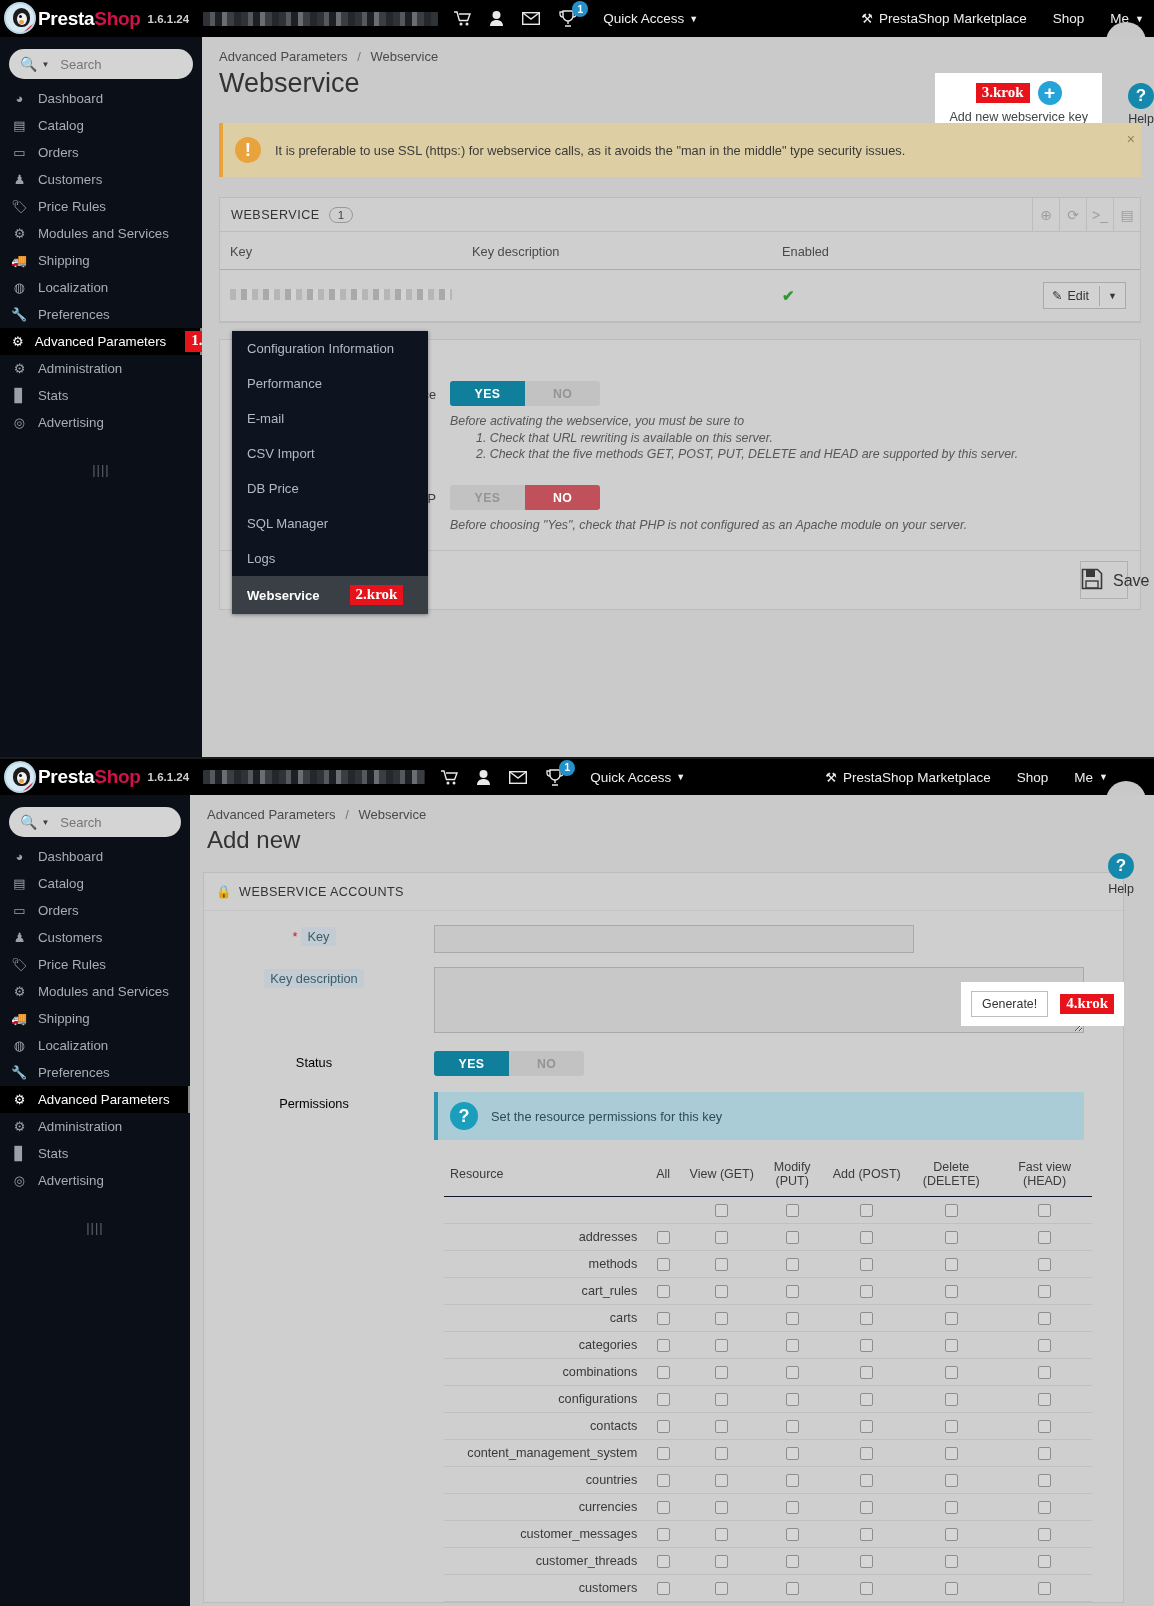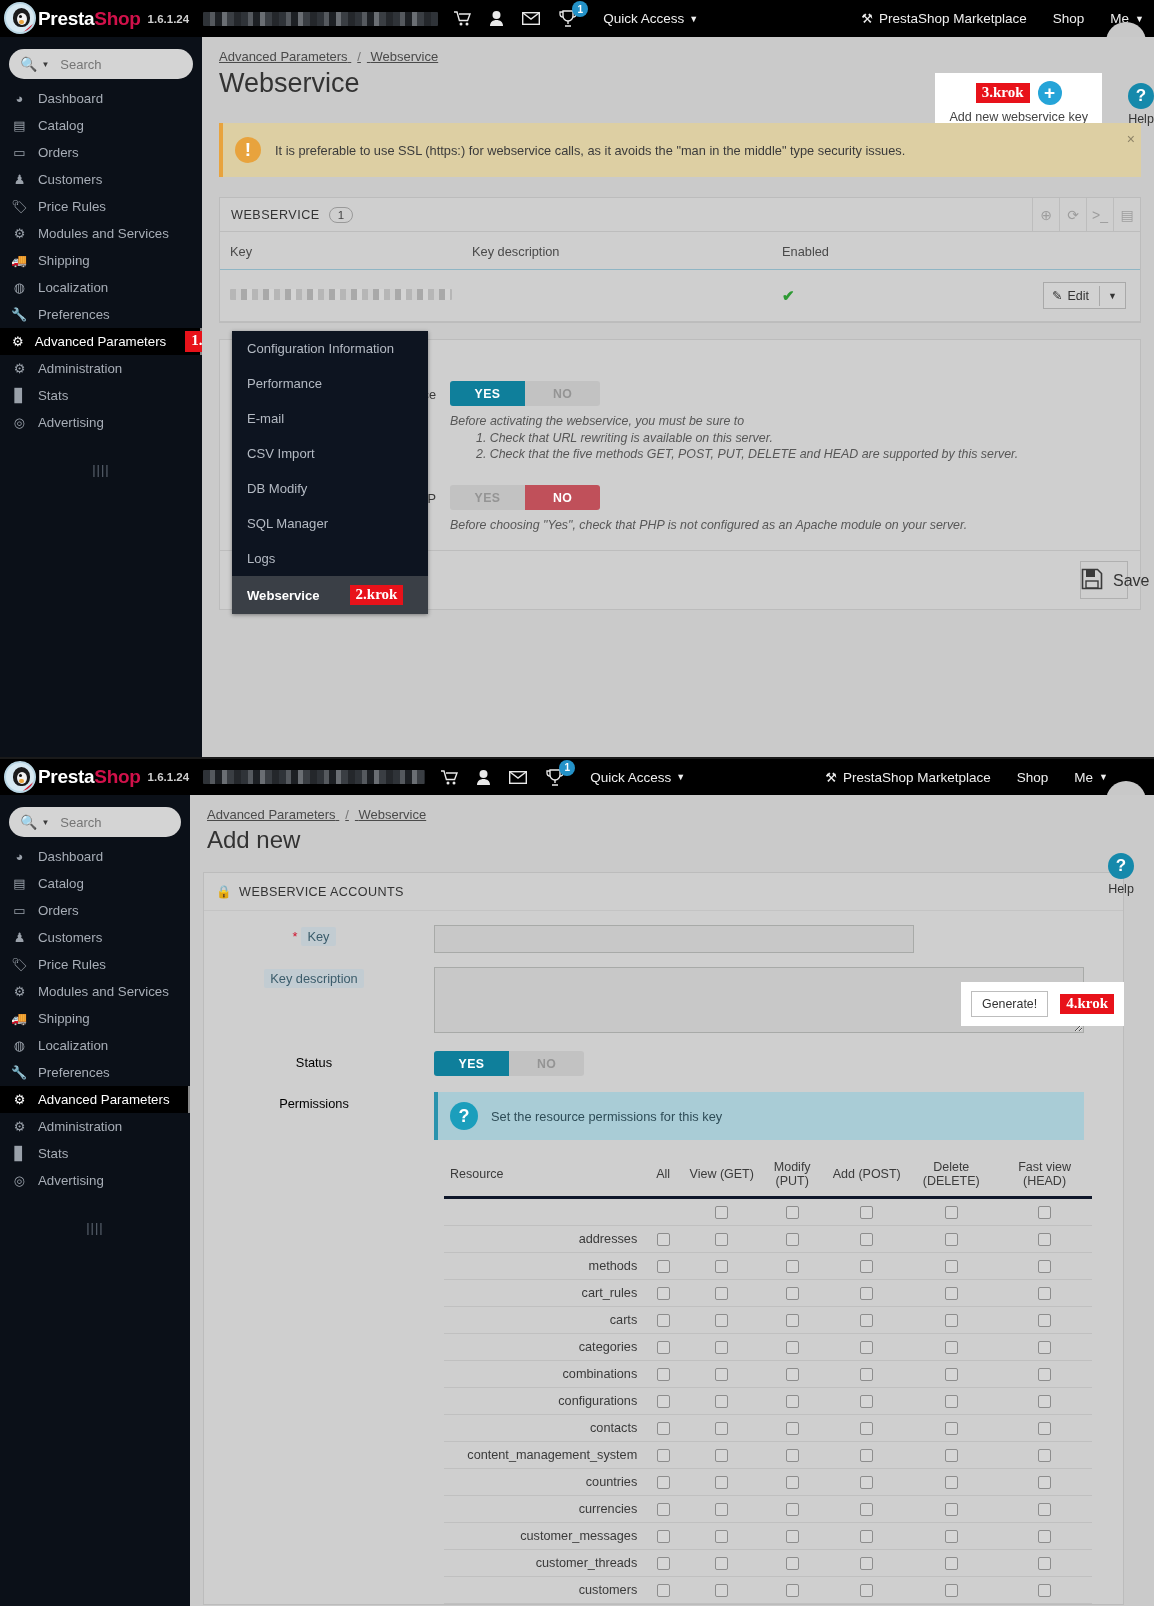--- a/index.html
+++ b/index.html
@@ -62,21 +62,21 @@
   .nav-item.active .ni { color:#fff; }
   .nav-item.active.hl { box-shadow: inset -2px 0 0 #888; }
   .krok { background:#e8121a; color:#fff; font-family:"Liberation Serif", serif; font-weight:bold;
     font-size:15px; padding:1px 6px 2px; border-radius:0; display:inline-block; line-height:1.15; }
   .nav-krok { margin-left:8px; }
   .collapse-bars { text-align:center; margin-top:26px; letter-spacing:1px; font-size:13px;
     color:#5c6470; }
 
   
   .content { flex:1; background:#cacaca; position:relative; overflow:hidden; }
-  .breadcrumb { font-size:13px; color:#4a4a4a; padding:12px 0 0 17px;text-decoration:underline; }
+  .breadcrumb { font-size:13px; color:#4a4a4a; padding:12px 0 0 17px; }
   .breadcrumb .sep { margin:0 6px; color:#777; }
   .page-title { font-size:27px; color:#333; padding:4px 0 0 17px; font-weight:normal; }
   .win2 .page-title { font-size:24px; }
 
   
   .hdr-actions { position:absolute; right:52px; top:36px; background:#fff; padding:8px 14px 9px;
     display:flex; flex-direction:column; align-items:center; }
   .hdr-actions .line1 { display:flex; align-items:center; gap:8px; }
   .plus-circle { width:24px; height:24px; border-radius:50%; background:#25a4d8; color:#fff;
     display:flex; align-items:center; justify-content:center; font-size:19px; font-weight:bold; line-height:0;}
@@ -158,21 +158,21 @@
   .gen-card { position:absolute; right:30px; top:187px; background:#fff; padding:9px 10px;
     display:flex; align-items:center; gap:12px; }
   .gen-btn { border:1px solid #bdbdbd; background:#fff; padding:5px 10px; font-size:12.4px; color:#333; }
   .perm-box { width:650px; background:#a9ccd6; border-left:4px solid #2a93ad;
     display:flex; align-items:center; gap:13px; padding:10px 12px; }
   .perm-q { width:28px; height:28px; border-radius:50%; background:#1b9ebc; color:#fff;
     display:flex; align-items:center; justify-content:center; font-size:18px; font-weight:bold; flex:0 0 28px;}
   .perm-txt { font-size:12.8px; color:#2e4c57; }
   table.perm { width:648px; margin-left:240px; margin-top:14px; border-collapse:collapse; }
   table.perm th { font-size:12.5px; font-weight:normal; color:#3b3b3b; text-align:center;
-    padding:6px 2px 8px; border-bottom:3px solid #0f172a; }
+    padding:6px 2px 8px; border-bottom:1px solid #0f172a; }
   table.perm th.res { text-align:left; padding-left:6px; }
   table.perm td { padding:4px 2px; text-align:center; border-bottom:1px solid #c0c0c0; }
   table.perm td.res { text-align:right; padding-left:6px; font-size:12.7px; color:#3a3a3a; }
   .cb { width:13px; height:13px; border:1px solid #8d8d8d; background:#d6d6d6; display:inline-block;
     border-radius:2px; vertical-align:middle; }
   .win2-divider { position:absolute; left:0; top:0; width:1154px; height:2px; background:#1a1a1a; }
 </style>
 </head>
 <body>
 
@@ -416,21 +416,21 @@
           </div>
         </div>
       </div>
     </div>
 
     <div class="submenu">
       <div class="mi">Configuration Information</div>
       <div class="mi">Performance</div>
       <div class="mi">E-mail</div>
       <div class="mi">CSV Import</div>
-      <div class="mi">DB Modify</div>
+      <div class="mi">DB Price</div>
       <div class="mi">SQL Manager</div>
       <div class="mi">Logs</div>
       <div class="mi sel">
         <span>Webservice</span>
         <span class="krok">2.krok</span>
       </div>
     </div>
   </div>
 
   <div class="win2">

